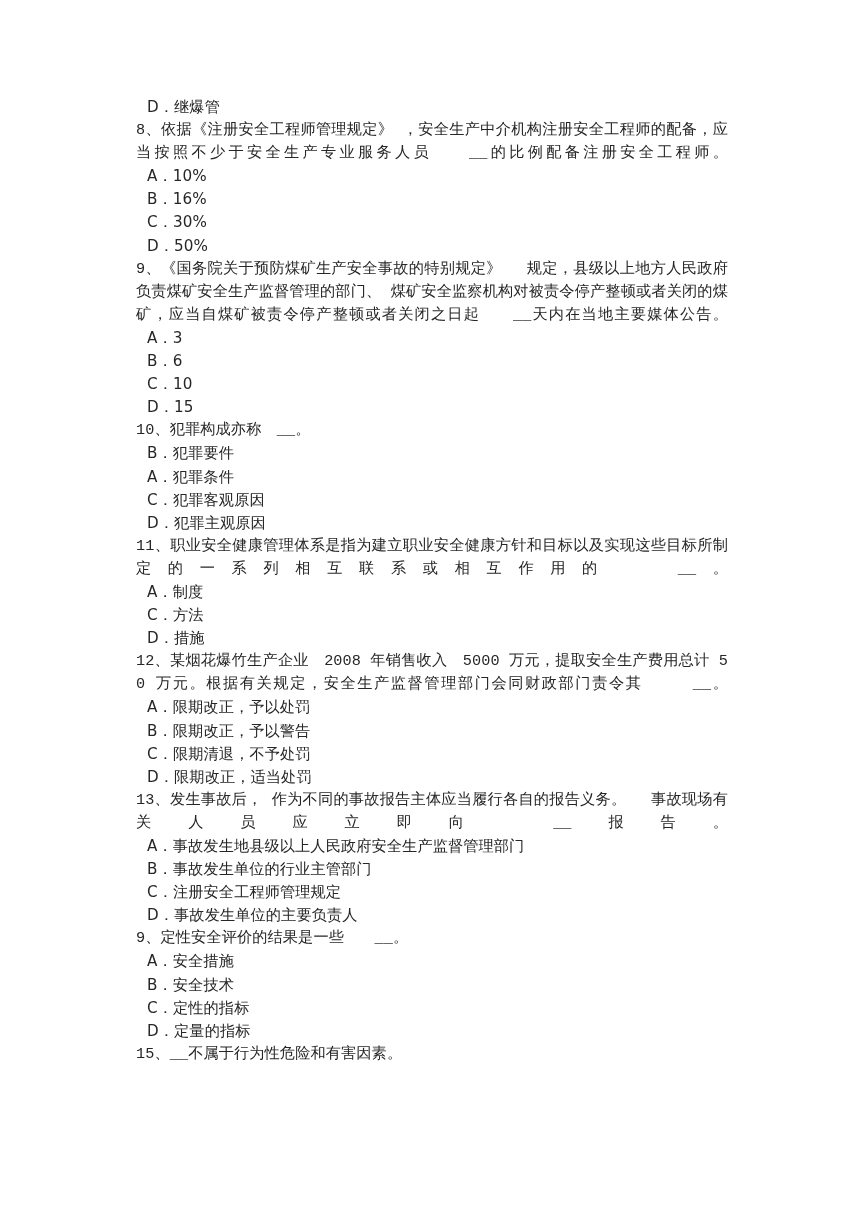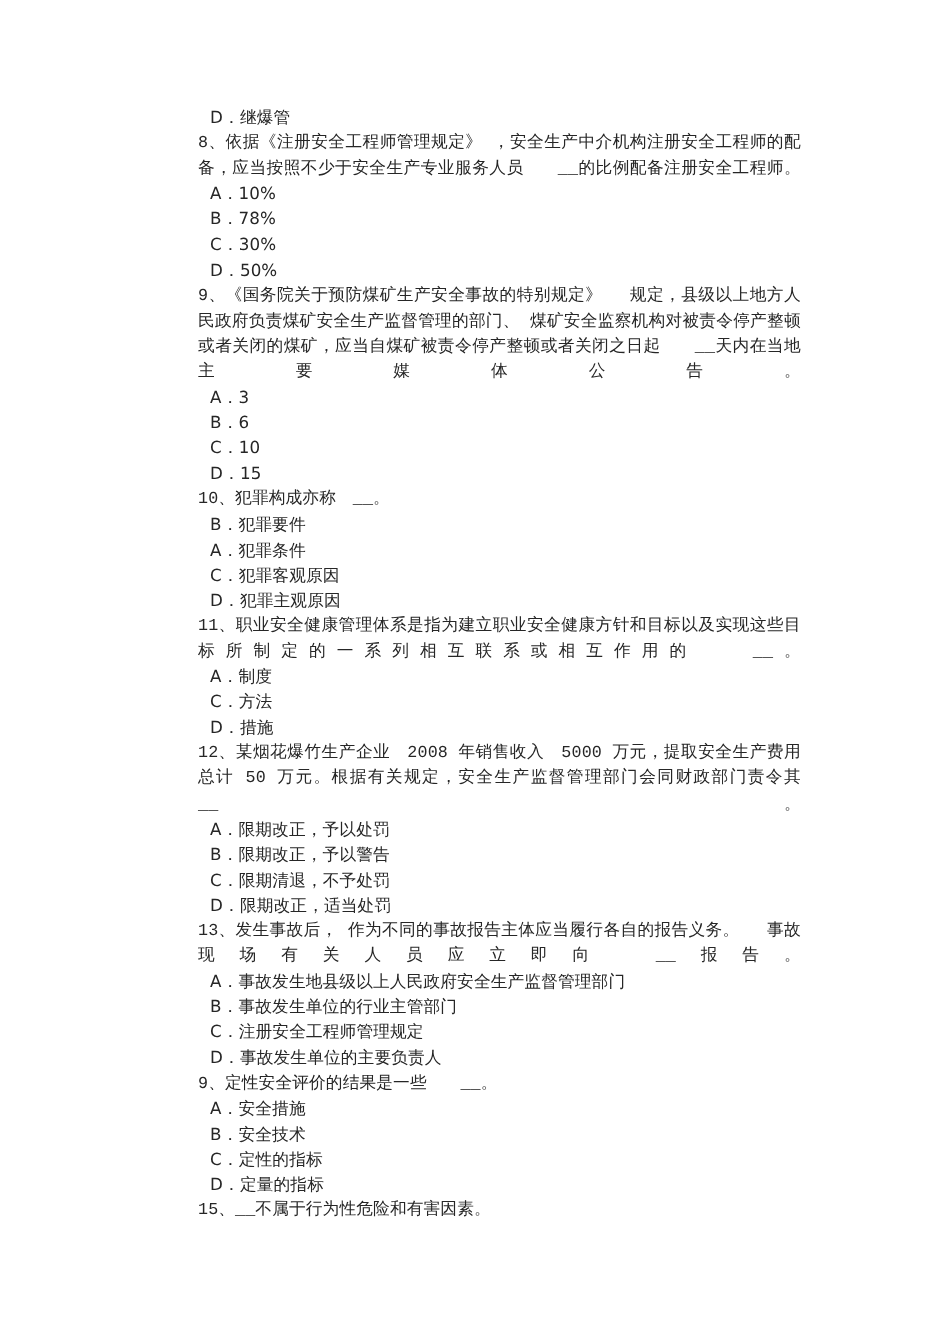--- a/index.html
+++ b/index.html
@@ -24,21 +24,20 @@
     top: 96px;
     width: 592px;
   }
 
   .line {
     font-size: 15.2px;
     line-height: 23.1px;
     white-space: pre;
     letter-spacing: 0.1px;
     color: #262626;
-    margin-left: 44px;
   }
 
   
   .q-line {
     text-align: justify;
     text-align-last: left;
     white-space: normal;
     word-break: break-all;
     font-family: Liberation Mono, monospace;
   }
@@ -53,21 +52,21 @@
   }
 </style>
 </head>
 <body>
 
 <div id="page">
   <div id="lines">
       <div class="line opt-line">D．继爆管</div>
       <div class="line q-line stretch">8、依据《注册安全工程师管理规定》 ，安全生产中介机构注册安全工程师的配备，应当按照不少于安全生产专业服务人员　　__的比例配备注册安全工程师。</div>
       <div class="line opt-line">A．10%</div>
-      <div class="line opt-line">B．78%</div>
+      <div class="line opt-line">B．16%</div>
       <div class="line opt-line">C．30%</div>
       <div class="line opt-line">D．50%</div>
       <div class="line q-line stretch">9、《国务院关于预防煤矿生产安全事故的特别规定》 　规定，县级以上地方人民政府负责煤矿安全生产监督管理的部门、 煤矿安全监察机构对被责令停产整顿或者关闭的煤矿，应当自煤矿被责令停产整顿或者关闭之日起　　__天内在当地主要媒体公告。</div>
       <div class="line opt-line">A．3</div>
       <div class="line opt-line">B．6</div>
       <div class="line opt-line">C．10</div>
       <div class="line opt-line">D．15</div>
       <div class="line q-line">10、犯罪构成亦称　__。</div>
       <div class="line opt-line">B．犯罪要件</div>
       <div class="line opt-line">A．犯罪条件</div>

